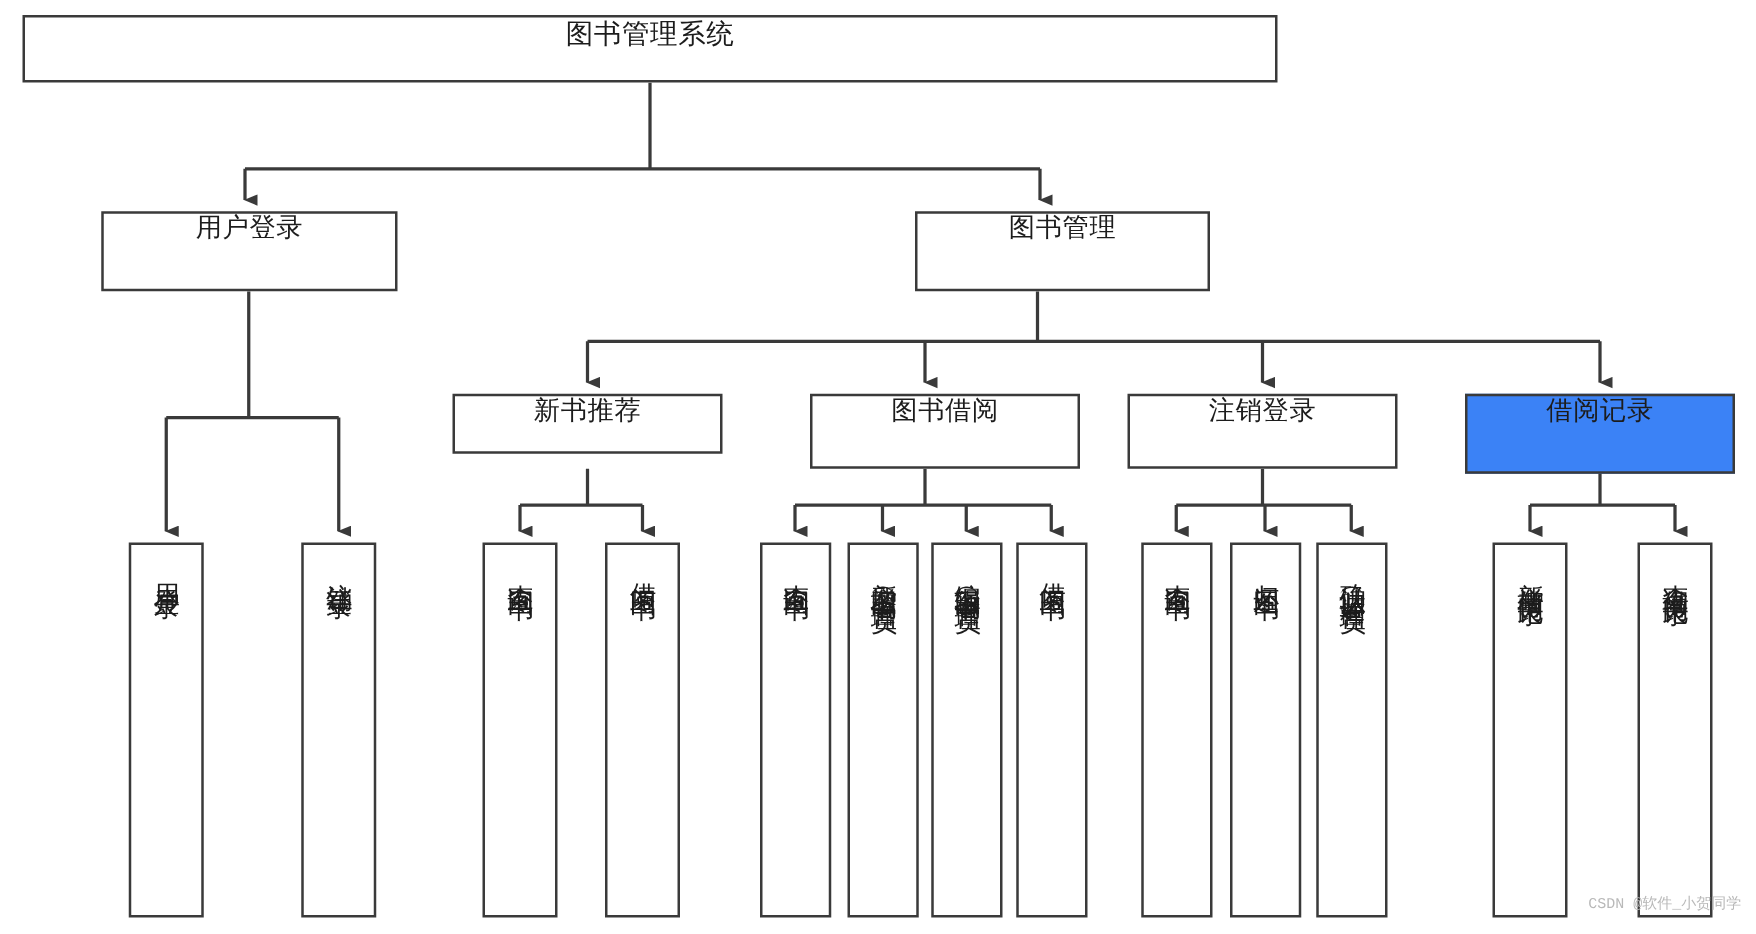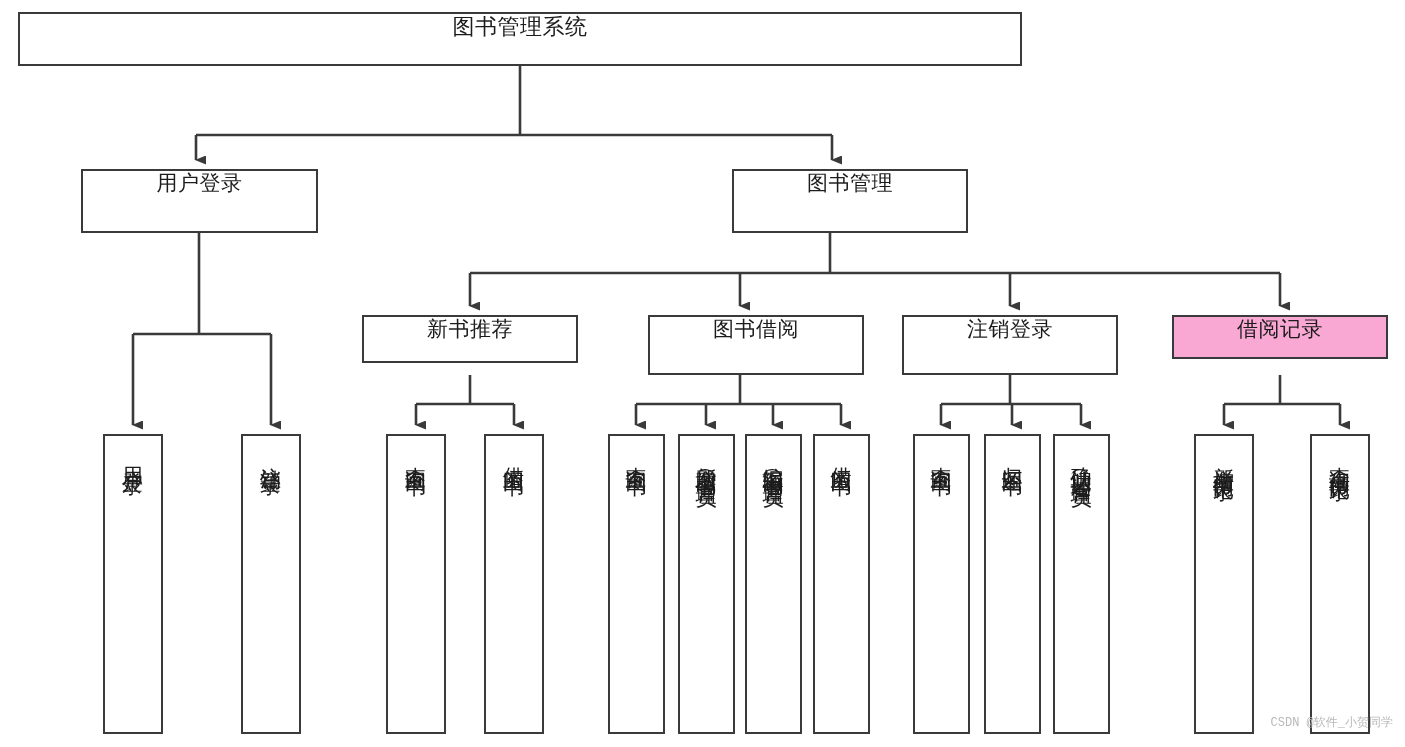--- a/index.html
+++ b/index.html
@@ -143,21 +143,21 @@
 
   <div class="node horiz" style="left: 362px; top: 315px; width: 216px; height: 48px; border-color: rgb(58, 58, 58); background: rgb(255, 255, 255); color: rgb(28, 28, 28);">
     <span class="lbl">新书推荐</span>
   </div>
   <div class="node horiz" style="left: 632px; top: 315px; width: 216px; height: 60px; border-color: rgb(58, 58, 58); background: rgb(255, 255, 255); color: rgb(28, 28, 28); margin-left: 16px;">
     <span class="lbl">图书借阅</span>
   </div>
   <div class="node horiz" style="left: 902px; top: 315px; width: 216px; height: 60px; border-color: rgb(58, 58, 58); background: rgb(255, 255, 255); color: rgb(28, 28, 28);">
     <span class="lbl">注销登录</span>
   </div>
-  <div class="node horiz" style="left: 1172px; top: 315px; width: 216px; height: 44px; border-color: rgb(58, 58, 58); background: #f9a8d4; color: rgb(28, 28, 28);">
+  <div class="node horiz" style="left: 1172px; top: 315px; width: 216px; height: 64px; border-color: rgb(58, 58, 58); background: #3b82f6; color: rgb(28, 28, 28);">
     <span class="lbl">借阅记录</span>
   </div>
 
   <div class="node vert" style="left: 103px; top: 434px; width: 60px; height: 300px; border-color: rgb(58, 58, 58); background: rgb(255, 255, 255); color: rgb(28, 28, 28);">
     <span class="lbl">用户登录</span>
   </div>
   <div class="node vert" style="left: 241px; top: 434px; width: 60px; height: 300px; border-color: rgb(58, 58, 58); background: rgb(255, 255, 255); color: rgb(28, 28, 28);">
     <span class="lbl">注销登录</span>
   </div>
   <div class="node vert" style="left: 386px; top: 434px; width: 60px; height: 300px; border-color: rgb(58, 58, 58); background: rgb(255, 255, 255); color: rgb(28, 28, 28);">

